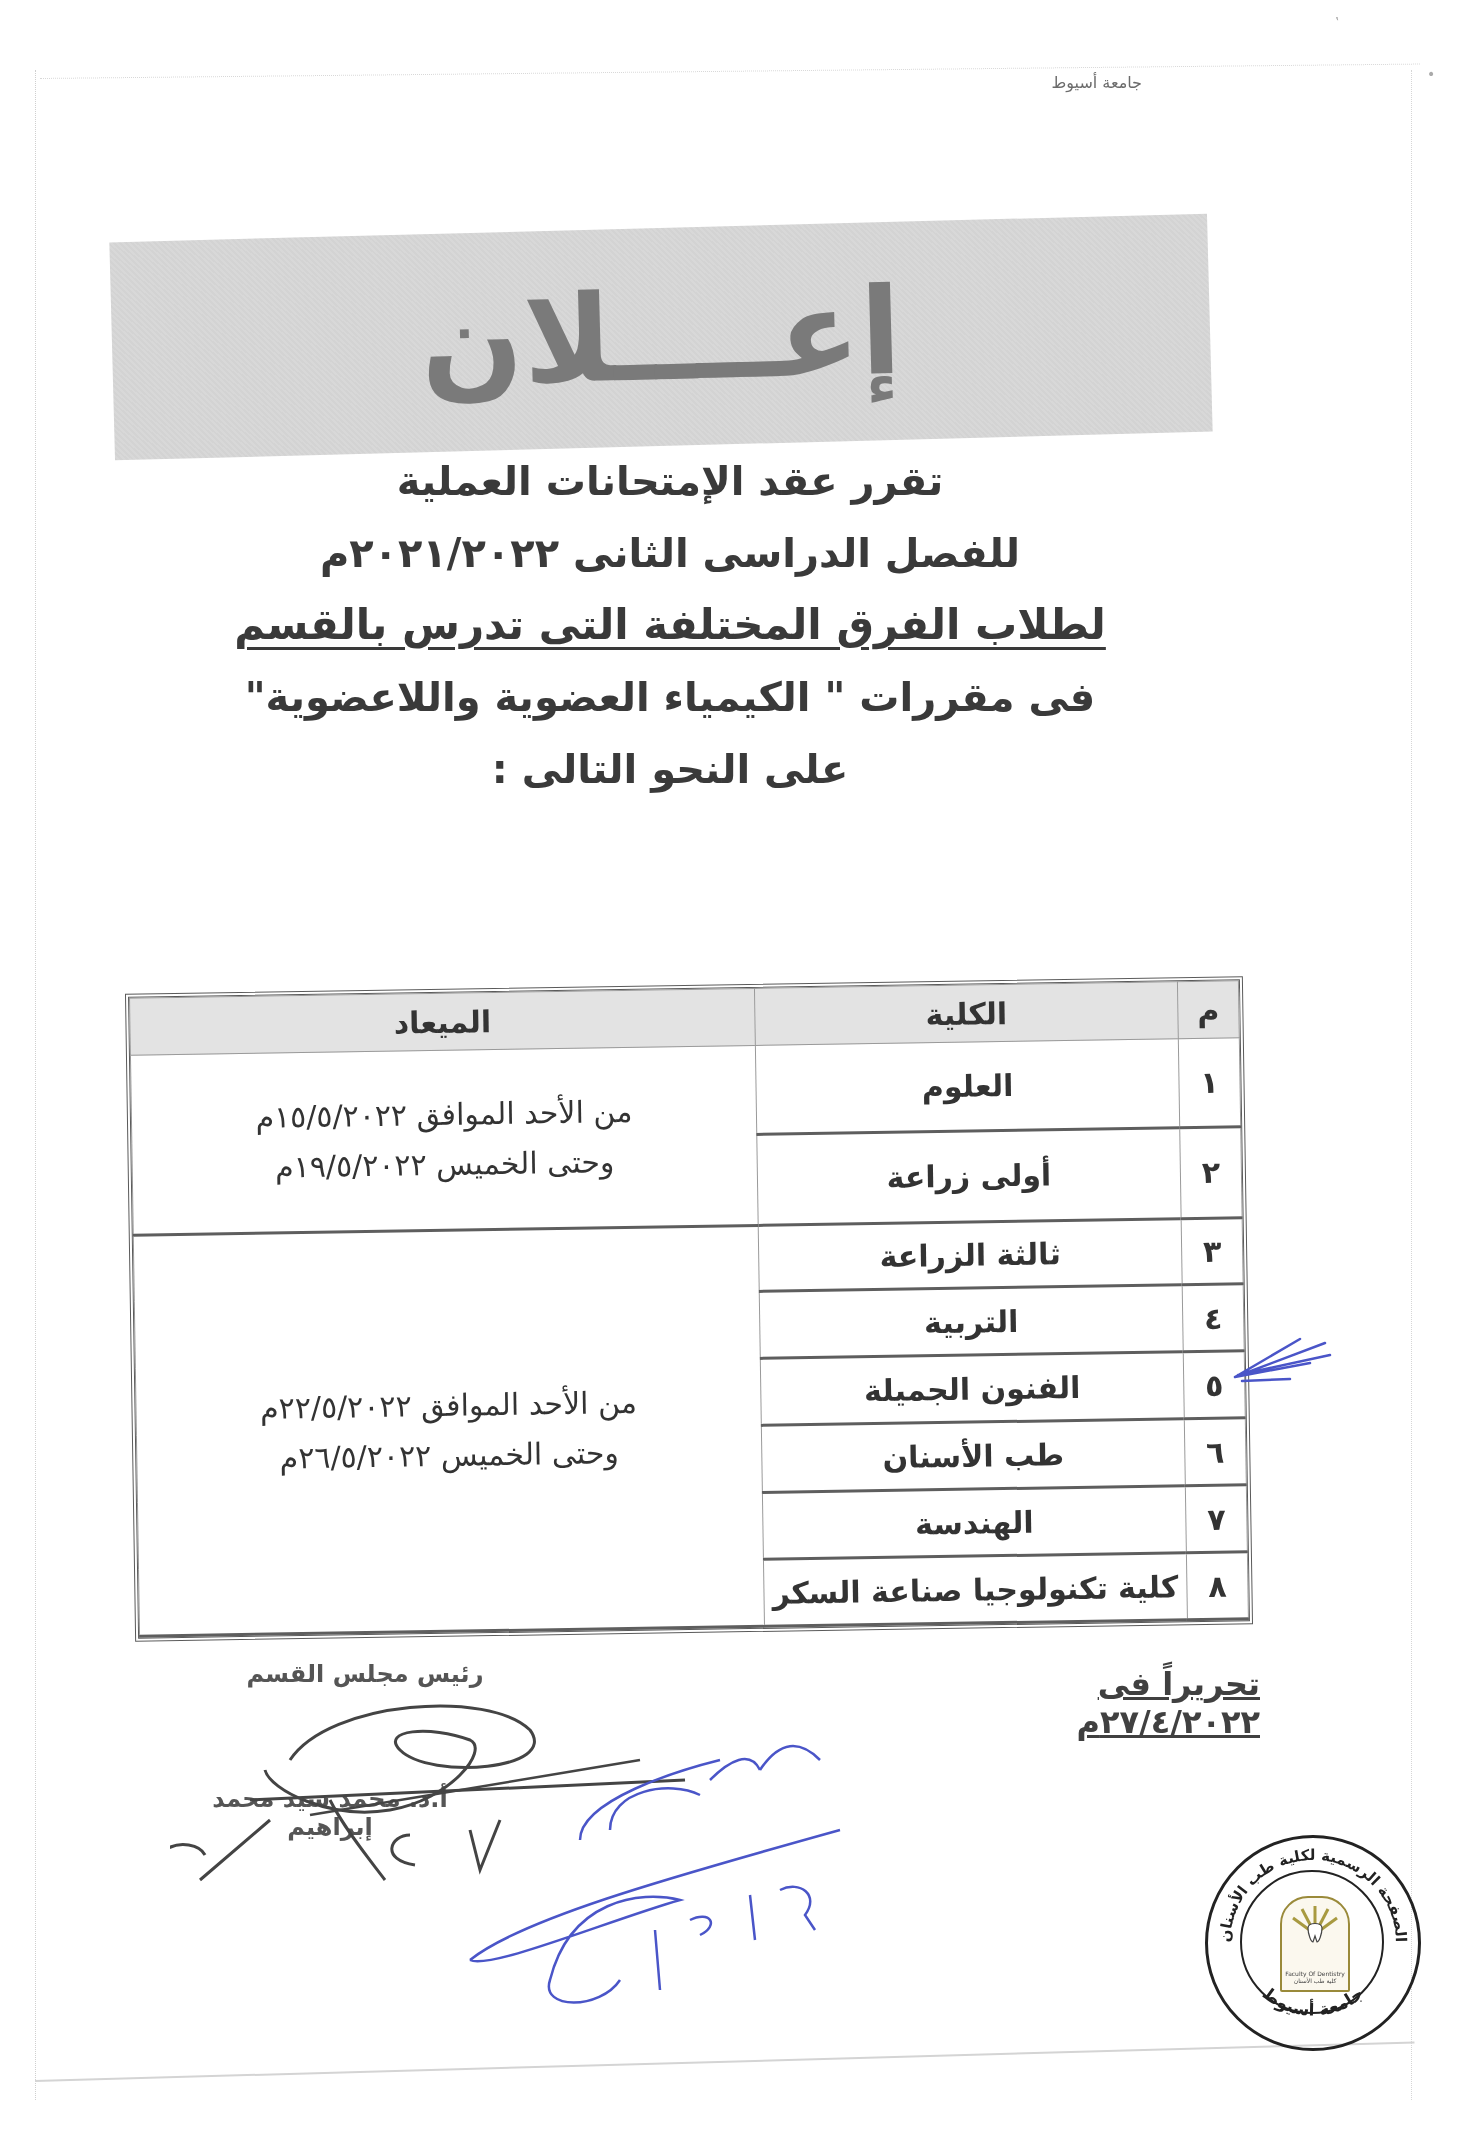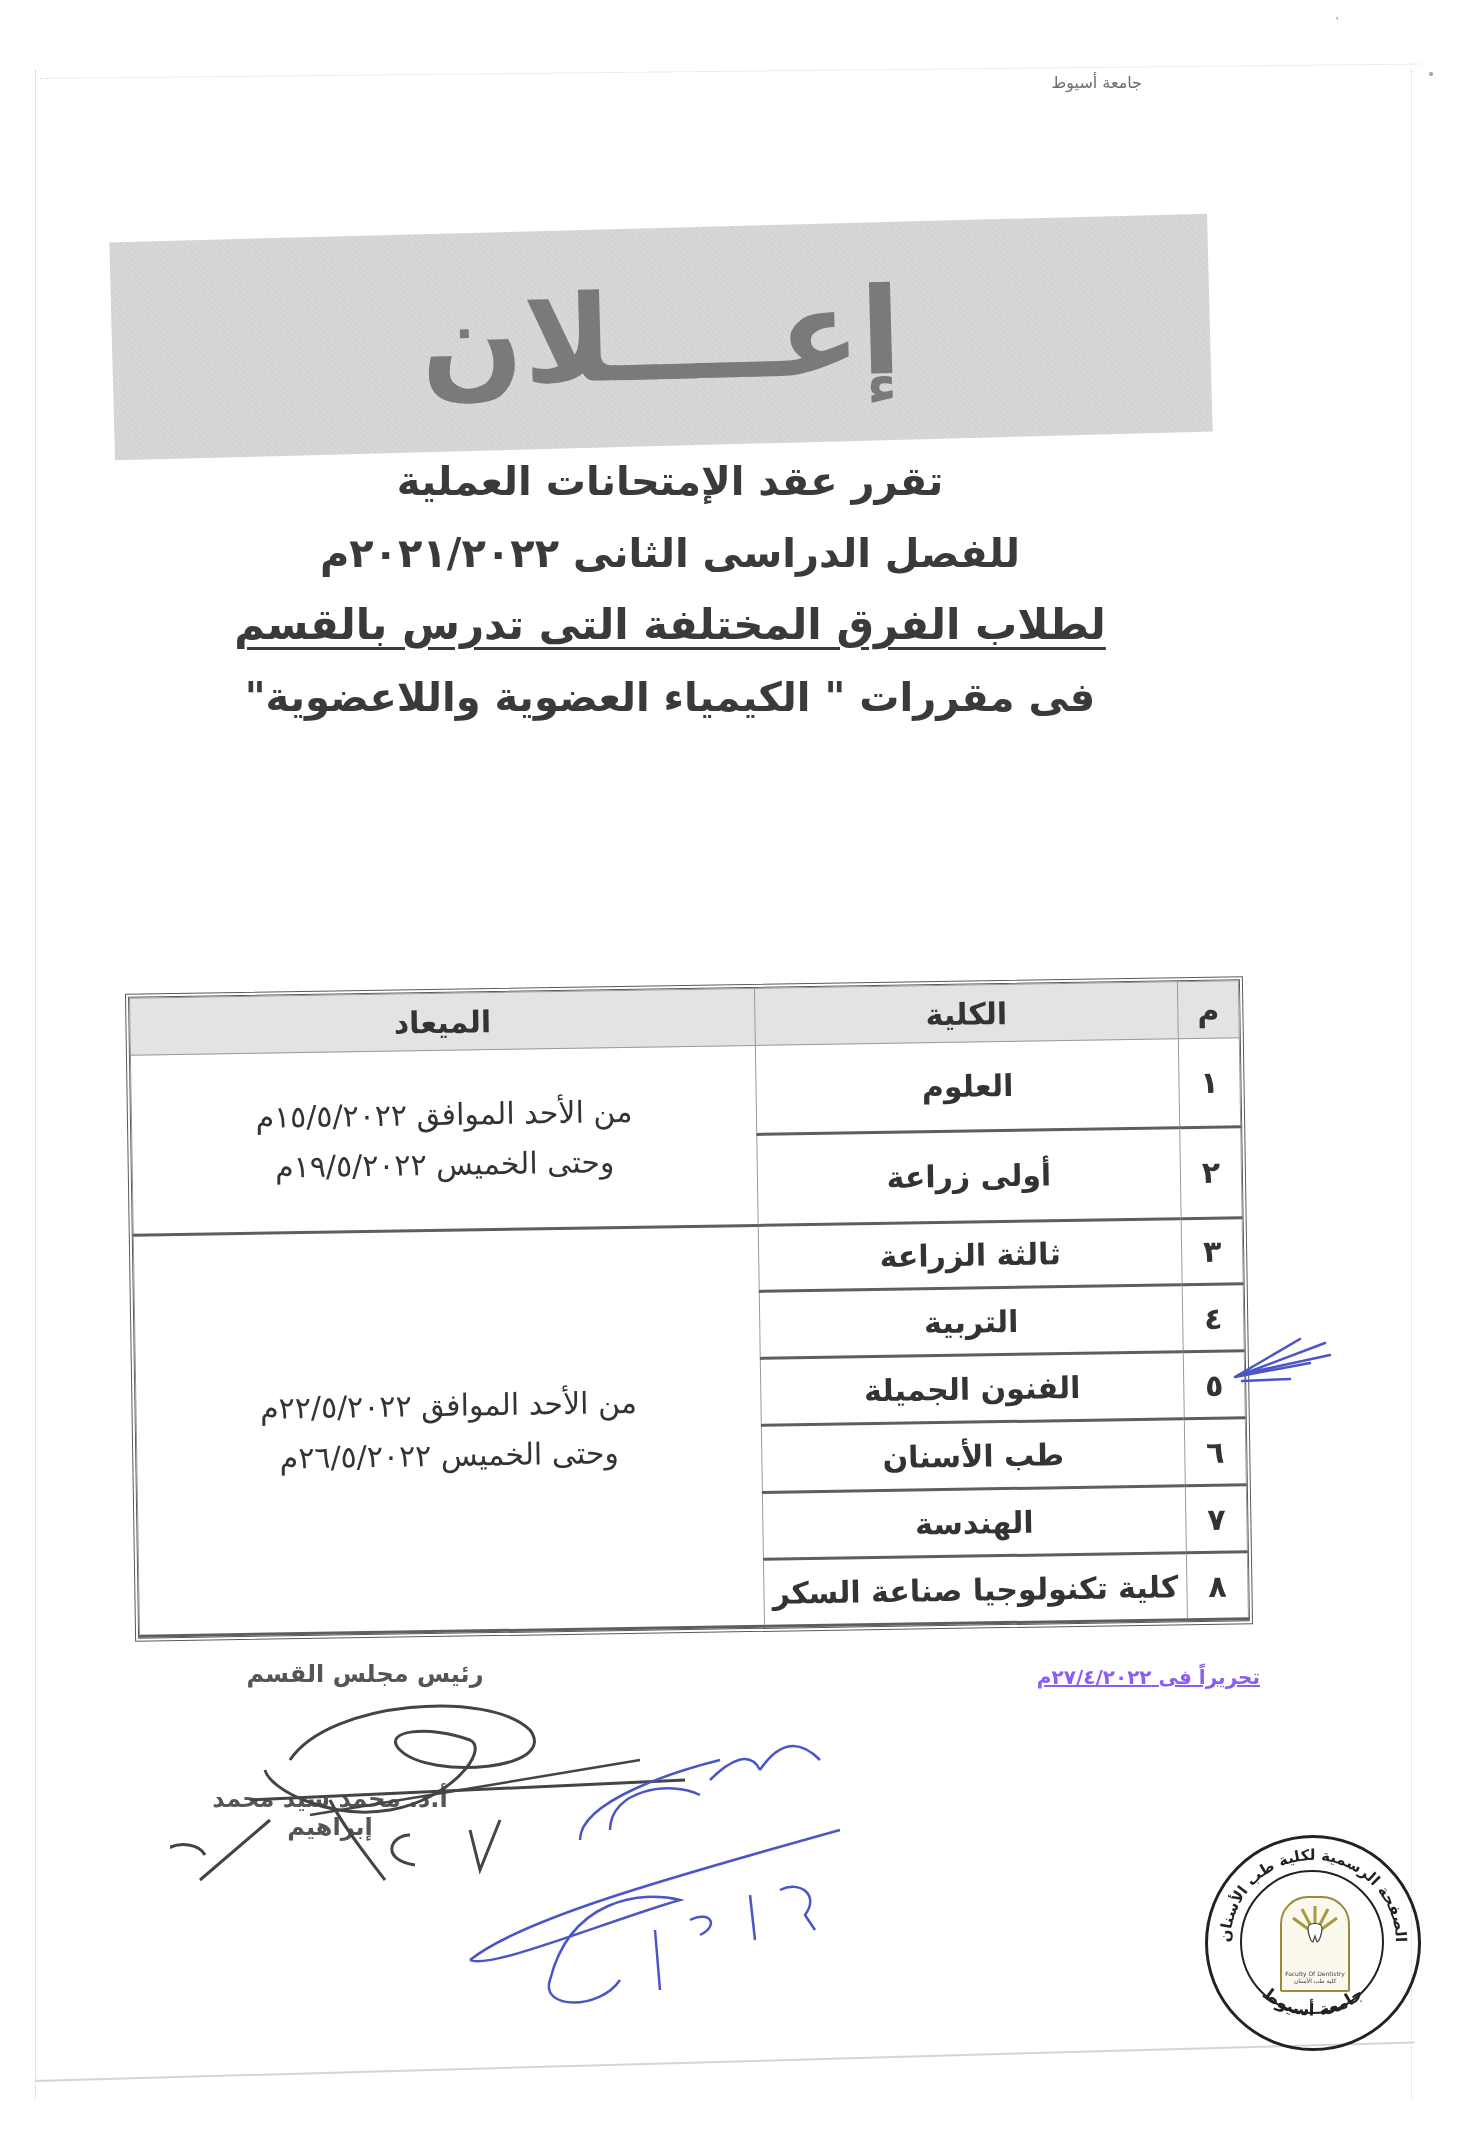--- a/index.html
+++ b/index.html
@@ -50,21 +50,21 @@
     }
     table.sched th, table.sched td { border:1px solid #9a9a9a; text-align:center; padding:0 6px; }
     table.sched thead th { background:#e3e3e3; font-weight:bold; height:56px; font-size:30px; }
     table.sched td.num { width:48px; font-weight:bold; }
     table.sched td.faculty { width:410px; font-weight:bold; }
     table.sched td.date { font-size:30px; line-height:50px; }
     table.sched tr.row td { border-bottom:3px solid #5e5e5e; }
     .date-line { display:block; }
     .dated {
       position:absolute; left:930px; top:1665px; width:330px; text-align:right;
-      font-size:20px; color:#8b5cf6; font-weight:bold;
+      font-size:32px; color:#404040; font-weight:bold;
     }
     .dated .u { text-decoration:underline; }
     .signatory {
       position:absolute; left:160px; top:1650px; width:460px; font-size:24px; color:#555;
       text-align:center; font-weight:bold;
     }
     .signatory .role { position:absolute; left:55px; top:10px; width:300px; text-align:center; }
     .signatory .name { position:absolute; left:10px; top:135px; width:320px; text-align:center; }
     .sig-black { position:absolute; left:170px; top:1670px; width:520px; height:220px; }
     .sig-blue { position:absolute; left:460px; top:1720px; width:420px; height:310px; }
@@ -102,20 +102,21 @@
 
 <div class="title-banner rtl">
   <span>إعــــلان</span>
 </div>
 
 <div class="heading-lines rtl">
   <div>تقرر عقد الإمتحانات العملية</div>
   <div>للفصل الدراسى الثانى ٢٠٢١/٢٠٢٢م</div>
   <div class="u l4">لطلاب الفرق المختلفة التى تدرس بالقسم</div>
   <div>فى مقررات " الكيمياء العضوية واللاعضوية"</div>
+  <div>على النحو التالى :</div>
 </div>
 
 <div class="schedule-table">
   <table class="sched">
     <thead>
       <tr>
         <th>م</th>
         <th>الكلية</th>
         <th>الميعاد</th>
       </tr>

